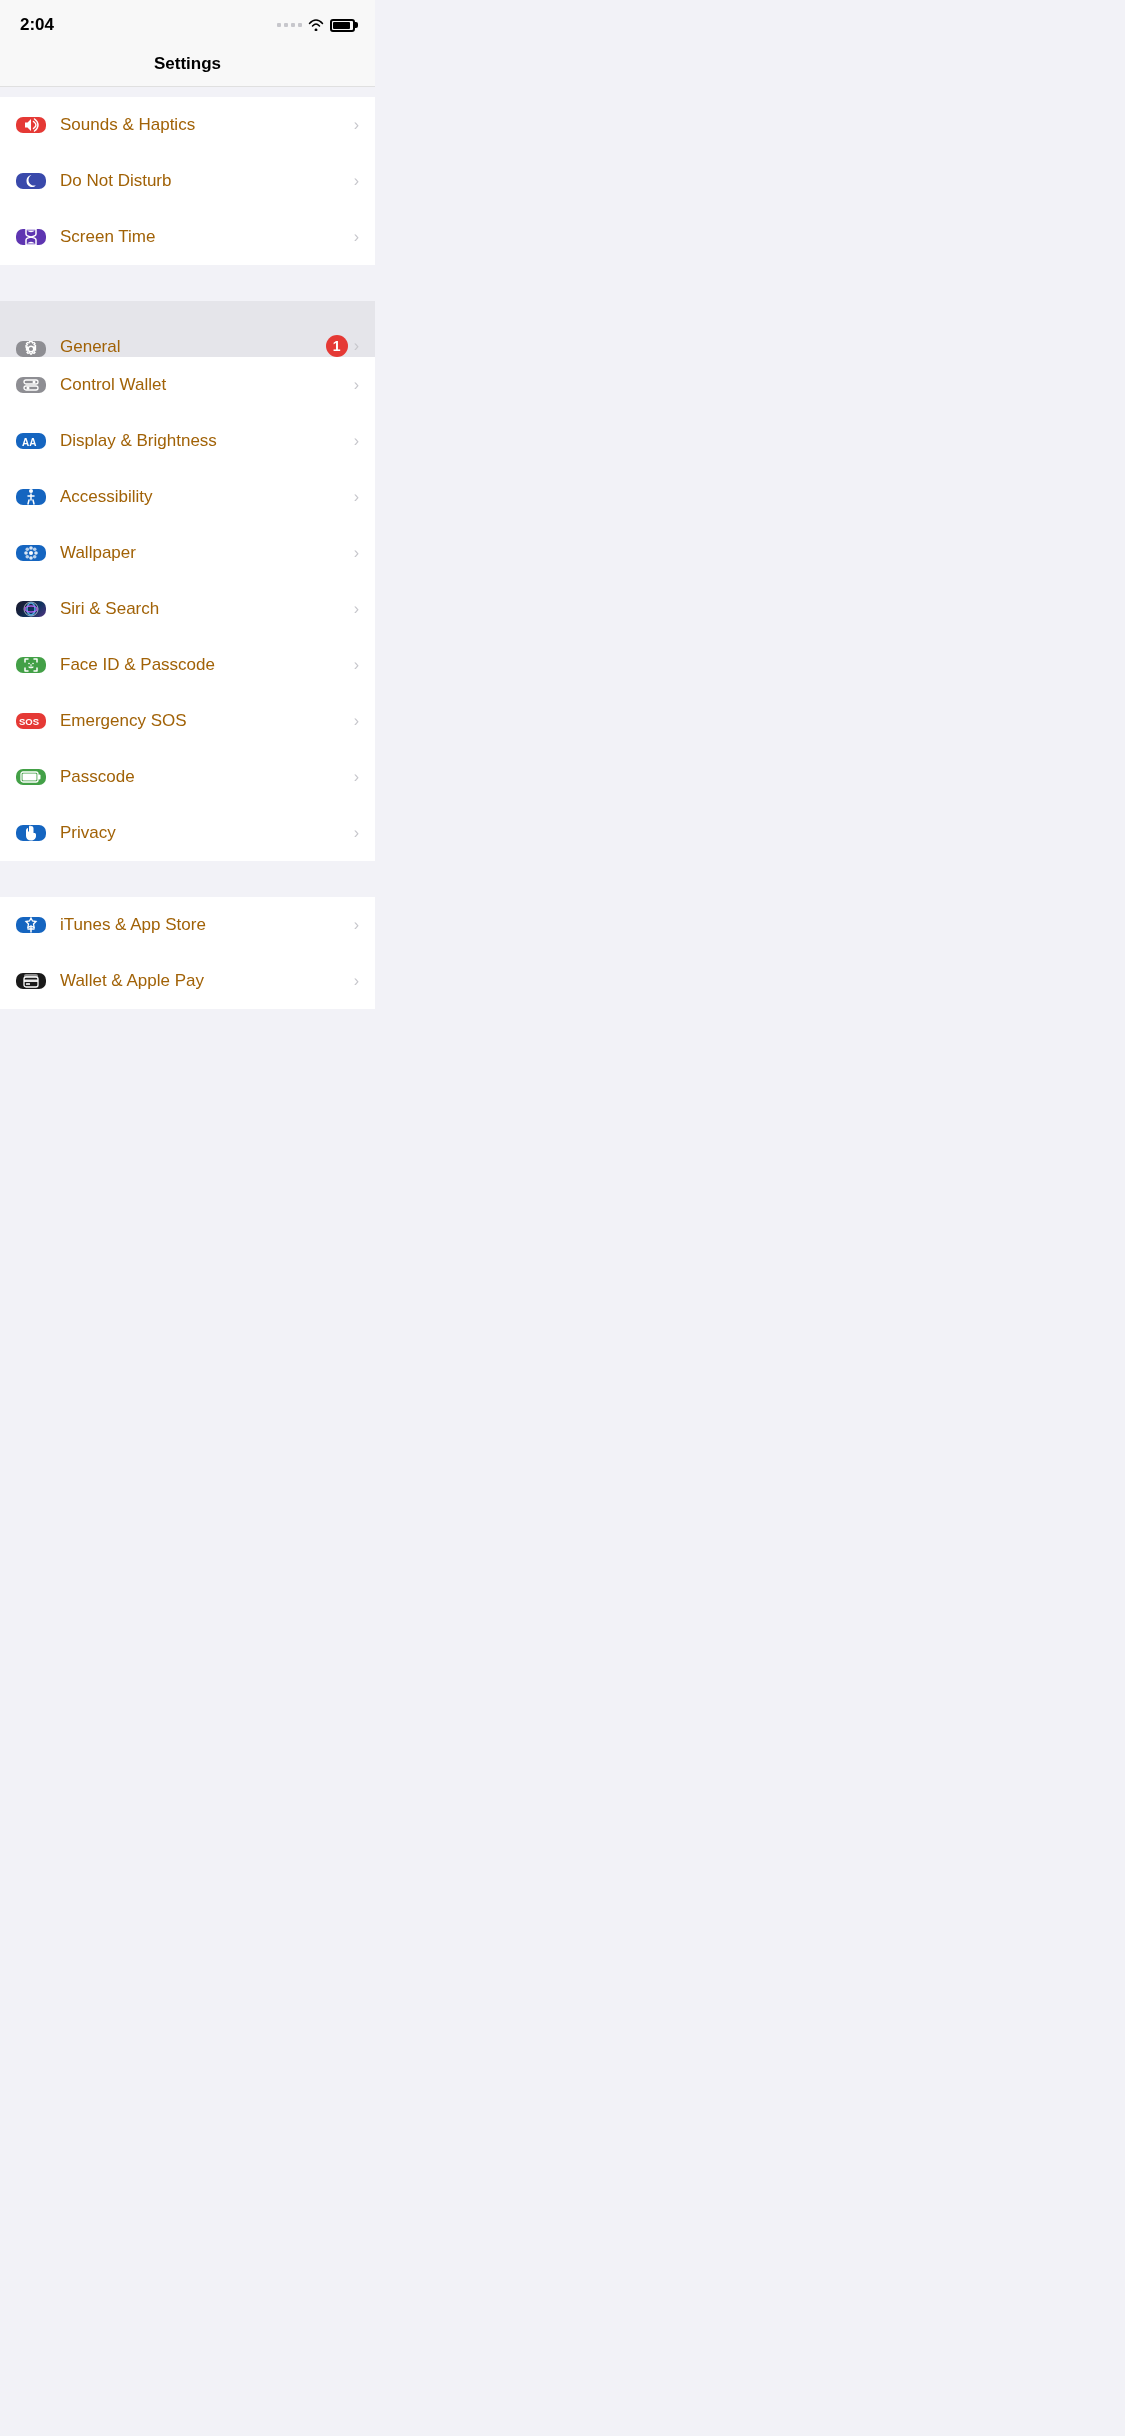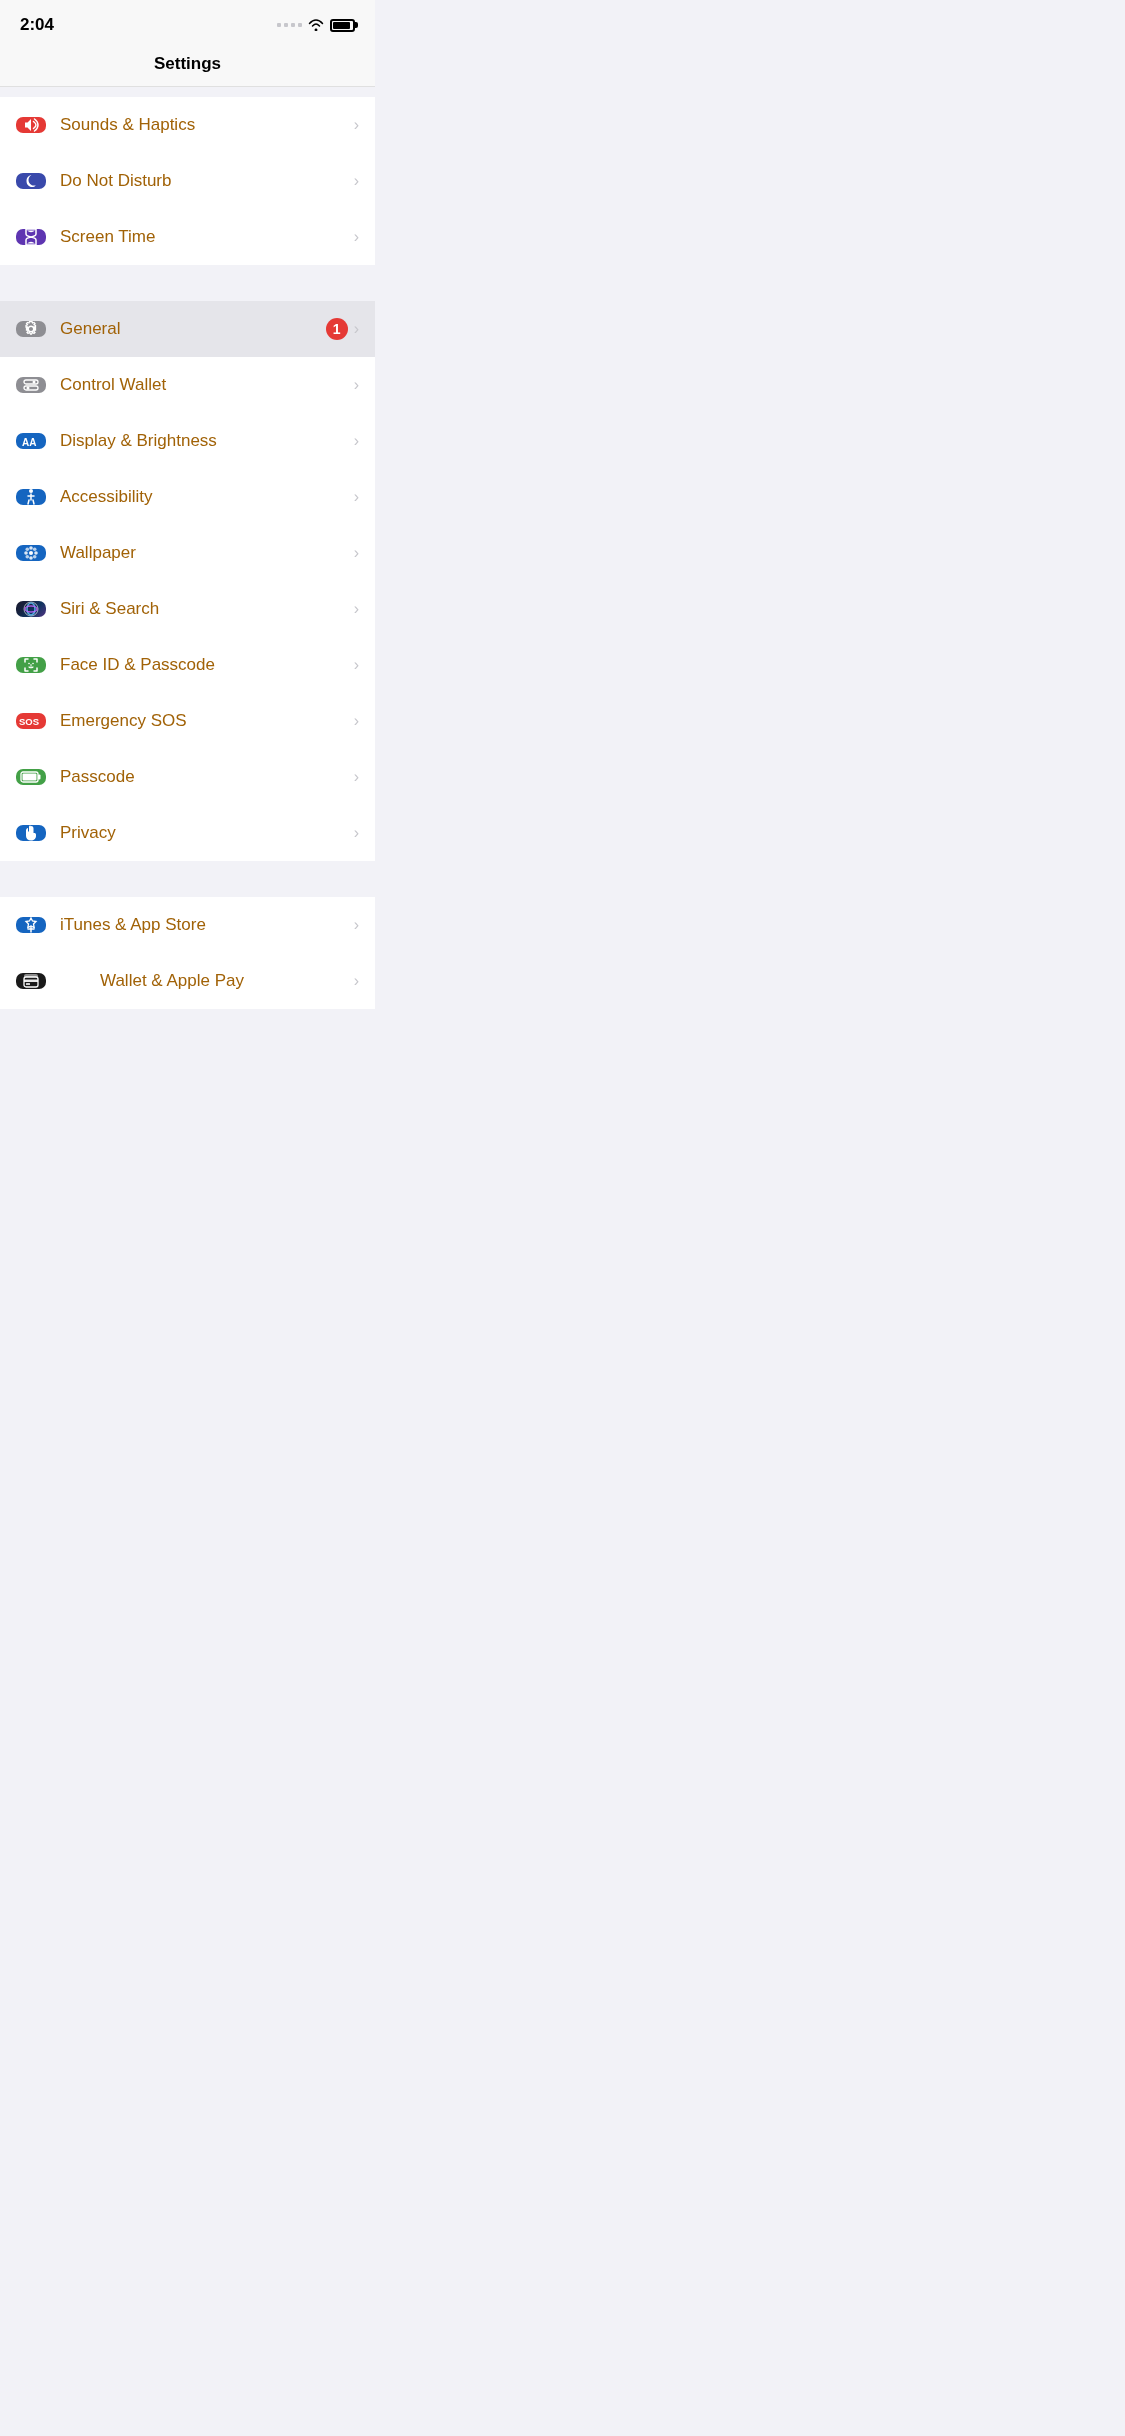--- a/index.html
+++ b/index.html
@@ -104,20 +104,21 @@
       display: flex;
       align-items: center;
       padding: 0 16px 0 16px;
       background: #fff;
       min-height: 56px;
       position: relative;
       cursor: pointer;
     }
     .settings-row.highlighted {
       background: #e5e5ea;
+      align-items: flex-end;
     }
     .settings-row::after {
       content: '';
       position: absolute;
       bottom: 0;
       left: 72px;
       right: 0;
       height: 0.5px;
       background: #c6c6c8;
     }
@@ -420,21 +421,21 @@
         <path d="M9 2 L10.5 5 L14 5.5 L11.5 8 L12.2 11.5 L9 10 L5.8 11.5 L6.5 8 L4 5.5 L7.5 5 Z" fill="none" stroke="white" stroke-width="1.3"></path>
         <path d="M6 13 L12 13 M9 10.5 L9 16" stroke="white" stroke-width="1.5" stroke-linecap="round"></path>
       </svg>
     </div>
     <span class="row-label">iTunes &amp; App Store</span>
     <div class="row-right">
       <span class="chevron">›</span>
     </div>
   </div>
 
-  <div class="settings-row" style="border-bottom:none;gap:40px;">
+  <div class="settings-row" style="border-bottom:none;">
     <div class="row-icon icon-wallet">
       <svg width="18" height="18" viewBox="0 0 18 18">
         <rect x="2" y="5" width="14" height="10" rx="2" fill="none" stroke="white" stroke-width="1.3"></rect>
         <rect x="2" y="7.5" width="14" height="2.5" fill="white" opacity="0.9"></rect>
         <rect x="4" y="11" width="4" height="2" rx="0.5" fill="white" opacity="0.8"></rect>
         <path d="M2 4 Q2 2 4 2 L14 2 Q16 2 16 4 L16 5 L2 5 Z" fill="white" opacity="0.5"></path>
       </svg>
     </div>
     <span class="row-label">Wallet &amp; Apple Pay</span>
     <div class="row-right">

